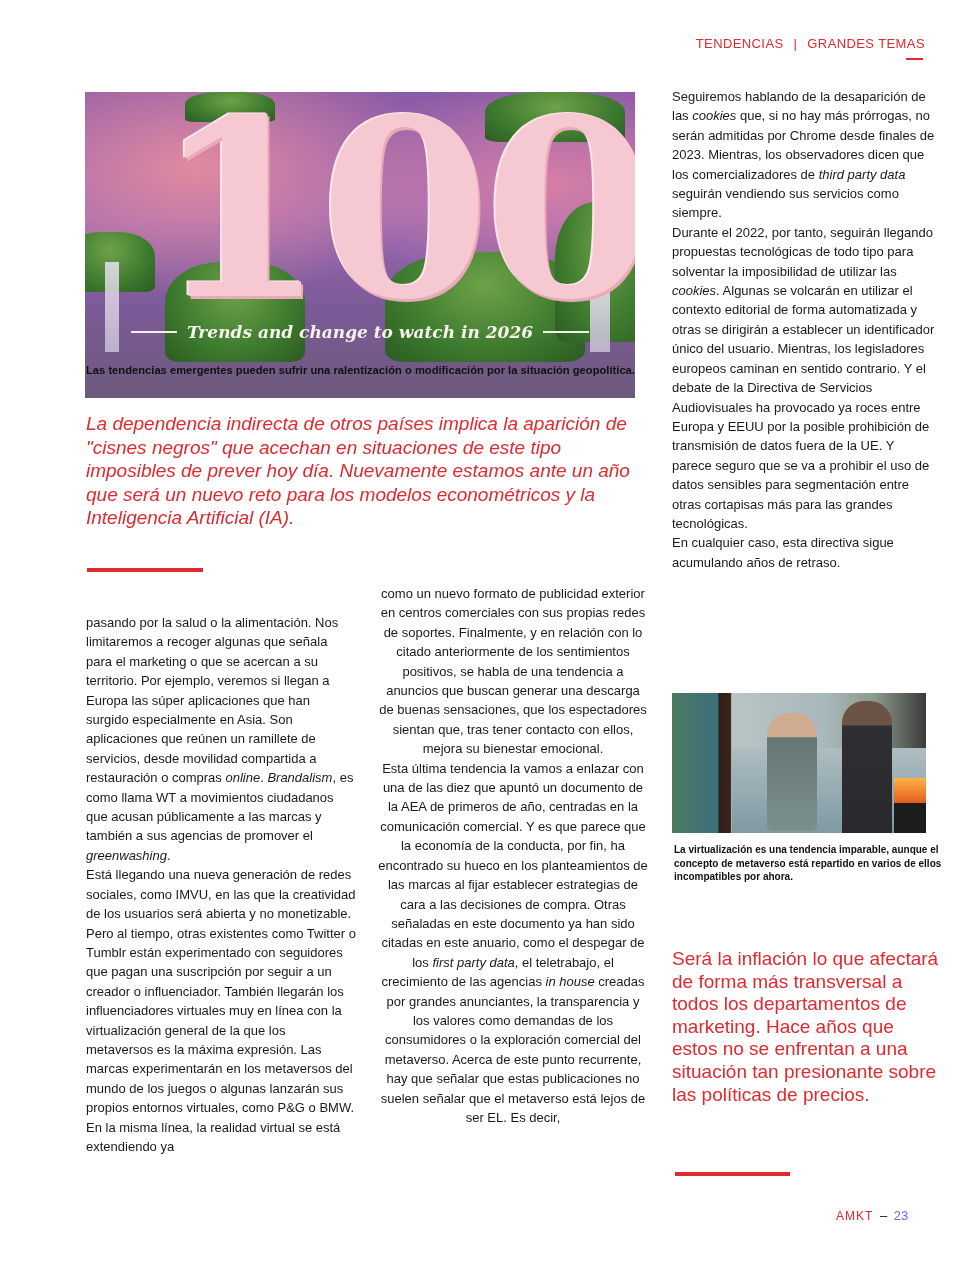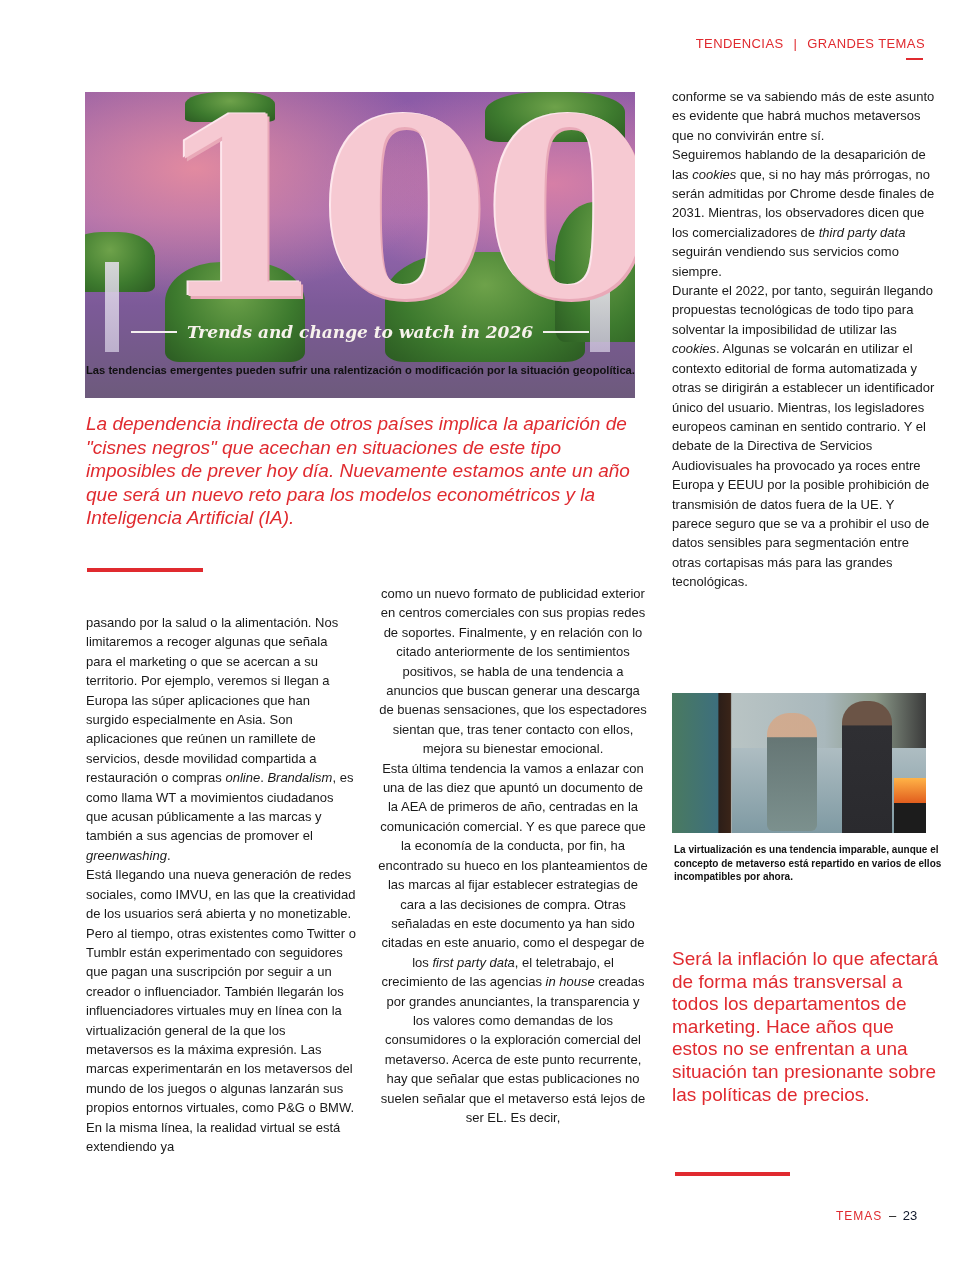--- a/index.html
+++ b/index.html
@@ -41,21 +41,21 @@
                     background:linear-gradient(180deg,#d3a98b 0%,#d3a98b 20%,#5d6e6c 21%,#7b8f8b 100%); opacity:0.9; }
   .photo2 .person { position:absolute; left:170px; top:8px; width:50px; height:132px; border-radius:22px 22px 0 0;
                     background:linear-gradient(180deg,#6b5446 0%,#6b5446 18%,#2f2f33 19%,#2a2a2e 100%); }
   .photo2 .fire { position:absolute; right:0; top:85px; width:32px; height:26px; background:linear-gradient(180deg,#ffb347,#e05a1c); }
   .photo2 .fireplace { position:absolute; right:0; top:110px; width:32px; height:30px; background:#1c1c1c; }
   .cap2 { left:674px; top:843px; width:270px; font-size:10px; }
   .pq2 { left:672px; top:948px; width:270px; font-size:19px; line-height:22.6px; }
   .footer { left:836px; top:1208px; font-size:13px; }
   .footer .brand { color:#e02a2f; letter-spacing:1px; font-size:12px; }
   .footer .sep { color:#111; margin:0 3px; }
-  .footer .page { color:#0f172a; }
+  .footer .page { color:#8b5cf6; }
   i { font-style:italic; }
 </style>
 </head>
 <body>
 
 <div class="abs header">
   <span>TENDENCIAS</span>
   <span style="margin:0 6px;">|</span>
   <span>GRANDES TEMAS</span>
 </div>
@@ -87,34 +87,34 @@
   <p><span>pasando por la salud o la alimentación. Nos limitaremos a recoger algunas que señala para el marketing o que se acercan a su territorio. Por ejemplo, veremos si llegan a Europa las súper aplicaciones que han surgido especialmente en Asia. Son aplicaciones que reúnen un ramillete de servicios, desde movilidad compartida a restauración o compras </span><i>online</i><span>. </span><i>Brandalism</i><span>, es como llama WT a movimientos ciudadanos que acusan públicamente a las marcas y también a sus agencias de promover el </span><i>greenwashing</i><span>.</span></p>
   <p>Está llegando una nueva generación de redes sociales, como IMVU, en las que la creatividad de los usuarios será abierta y no monetizable. Pero al tiempo, otras existentes como Twitter o Tumblr están experimentado con seguidores que pagan una suscripción por seguir a un creador o influenciador. También llegarán los influenciadores virtuales muy en línea con la virtualización general de la que los metaversos es la máxima expresión. Las marcas experimentarán en los metaversos del mundo de los juegos o algunas lanzarán sus propios entornos virtuales, como P&amp;G o BMW. En la misma línea, la realidad virtual se está extendiendo ya</p>
 </div>
 
 <div class="abs col col2">
   <p>como un nuevo formato de publicidad exterior en centros comerciales con sus propias redes de soportes. Finalmente, y en relación con lo citado anteriormente de los sentimientos positivos, se habla de una tendencia a anuncios que buscan generar una descarga de buenas sensaciones, que los espectadores sientan que, tras tener contacto con ellos, mejora su bienestar emocional.</p>
   <p><span>Esta última tendencia la vamos a enlazar con una de las diez que apuntó un documento de la AEA de primeros de año, centradas en la comunicación comercial. Y es que parece que la economía de la conducta, por fin, ha encontrado su hueco en los planteamientos de las marcas al fijar establecer estrategias de cara a las decisiones de compra. Otras señaladas en este documento ya han sido citadas en este anuario, como el despegar de los </span><i>first party data</i><span>, el teletrabajo, el crecimiento de las agencias </span><i>in house</i><span> creadas por grandes anunciantes, la transparencia y los valores como demandas de los consumidores o la exploración comercial del metaverso.  Acerca de este punto recurrente, hay que señalar que estas publicaciones no suelen señalar que el metaverso está lejos de ser EL. Es decir,</span></p>
 </div>
 
 <div class="abs col col3">
-  <p>conforme se va sabiendo más de este asunto es evidente que habrá muchos metaversos que no convivirán entre sí.</p>
-  <p><span>Seguiremos hablando de la desaparición de las </span><i>cookies</i><span> que, si no hay más prórrogas, no serán admitidas por Chrome desde finales de 2031. Mientras, los observadores dicen que los comercializadores de </span><i>third party data</i><span> seguirán vendiendo sus servicios como siempre.</span></p>
+  <p><span>Seguiremos hablando de la desaparición de las </span><i>cookies</i><span> que, si no hay más prórrogas, no serán admitidas por Chrome desde finales de 2023. Mientras, los observadores dicen que los comercializadores de </span><i>third party data</i><span> seguirán vendiendo sus servicios como siempre.</span></p>
   <p><span>Durante el 2022, por tanto, seguirán llegando propuestas tecnológicas de todo tipo para solventar la imposibilidad de utilizar las </span><i>cookies</i><span>. Algunas se volcarán en utilizar el contexto editorial de forma automatizada y otras se dirigirán a establecer un identificador único del usuario. Mientras, los legisladores europeos caminan en sentido contrario. Y el debate de la Directiva de Servicios Audiovisuales ha provocado ya roces entre Europa y EEUU por la posible prohibición de transmisión de datos fuera de la UE. Y parece seguro que se va a prohibir el uso de datos sensibles para segmentación entre otras cortapisas más para las grandes tecnológicas.</span></p>
+  <p>En cualquier caso, esta directiva sigue acumulando años de retraso.</p>
 </div>
 
 <div class="abs photo2">
   <div class="water"></div>
   <div class="avatar"></div>
   <div class="person"></div>
   <div class="fire"></div>
   <div class="fireplace"></div>
 </div>
 <div class="abs caption cap2">La virtualización es una tendencia imparable, aunque el concepto de metaverso está repartido en varios de ellos incompatibles por ahora.</div>
 
 <div class="abs pullquote pq2">Será la inflación lo que afectará de forma más transversal a todos los departamentos de marketing. Hace años que estos no se enfrentan a una situación tan presionante sobre las políticas de precios.</div>
 <div class="abs redbar rb2"></div>
 
 <div class="abs footer">
-  <span class="brand">TEMAS</span>
+  <span class="brand">AMKT</span>
   <span class="sep">–</span>
   <span class="page">23</span>
 </div>
 
 </body></html>

